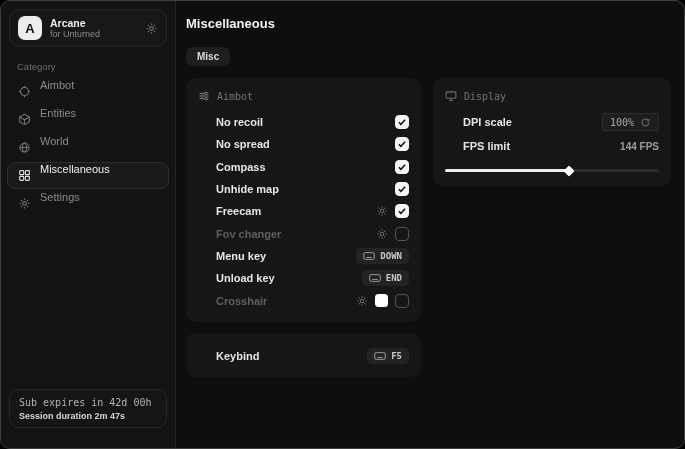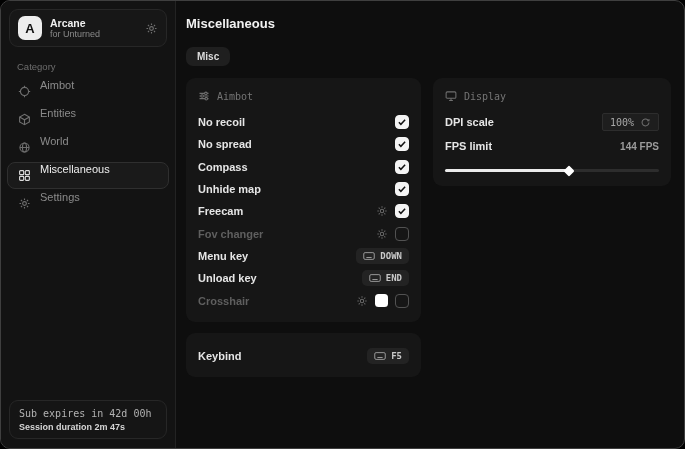--- a/index.html
+++ b/index.html
@@ -21,42 +21,42 @@
   .brand-sub { font-size:9px; color:#8a8a8a; }
   .icon { display:inline-flex; align-items:center; justify-content:center; color:#6f6f6f; }
   .category { font-size:9.5px; color:#6d6d6d; margin:14px 0 6px 16px; }
   .nav { margin:0 6px; }
   .nav-item { display:flex; gap:9px; height:27px; padding:0 10px;
               color:#8b8b8b; font-size:11px; border:1px solid transparent;
               border-radius:8px; margin-bottom:1px; cursor:default; }
   .nav-item .icon { color:#6f6f6f; }
   .nav-item.active { color:#ededed; background:#1a1a1a; border-color:#2f2f2f; }
   .nav-item.active .icon { color:#dcdcdc; }
-  .sub-box { position:absolute; left:8px; right:8px; bottom:9px; border:1px solid #272727;
+  .sub-box { position:absolute; left:8px; right:8px; bottom:20px; border:1px solid #272727;
              border-radius:9px; padding:7px 9px 6px; background:#151515; }
   .sub-line1 { font-family:"DejaVu Sans Mono", monospace; font-size:10px; color:#b3b3b3;
                white-space:nowrap; }
   .sub-line2 { font-size:9px; font-weight:bold; color:#d6d6d6; margin-top:3px; }
 
   
   .main { flex:1; padding:15px 15px 0 10px; }
   .page-title { font-size:13px; font-weight:bold; color:#f2f2f2; }
   .tabs { margin-top:16px; display:flex; }
   .tab { background:#1f1f1f; border-radius:7px; padding:4px 11px; font-size:10px;
          font-weight:600; color:#dcdcdc; }
   .columns { display:flex; gap:12px; margin-top:12px; align-items:flex-start; }
   .col-left { width:235px; }
   .col-right { width:238px; }
   .card { background:#161616; border-radius:9px; padding:12px 12px 10px; }
   .card + .card { margin-top:11px; }
   .card-head { display:flex; align-items:center; gap:7px; color:#757575;
                font-family:"DejaVu Sans Mono", monospace; font-size:10px;
                margin-bottom:9px; }
   .row { display:flex; align-items:center; justify-content:space-between; height:22.3px; }
-  .row-label { font-size:11px; font-weight:bold; color:#e6e6e6; }
+  .row-label { font-size:11px; font-weight:bold; color:#e6e6e6;margin-left:18px; }
   .row-label.dim { color:#5f5f5f; }
   .controls { display:flex; align-items:center; gap:7px; }
 
   .checkbox { width:14px; height:14px; border-radius:4px; background:transparent;
               border:1.2px solid #525252; display:flex; align-items:center;
               justify-content:center; }
   .checkbox.checked { background:#f4f4f4; border-color:#f4f4f4; }
   .checkbox svg { display:none; }
   .checkbox.checked svg { display:block; }
 

